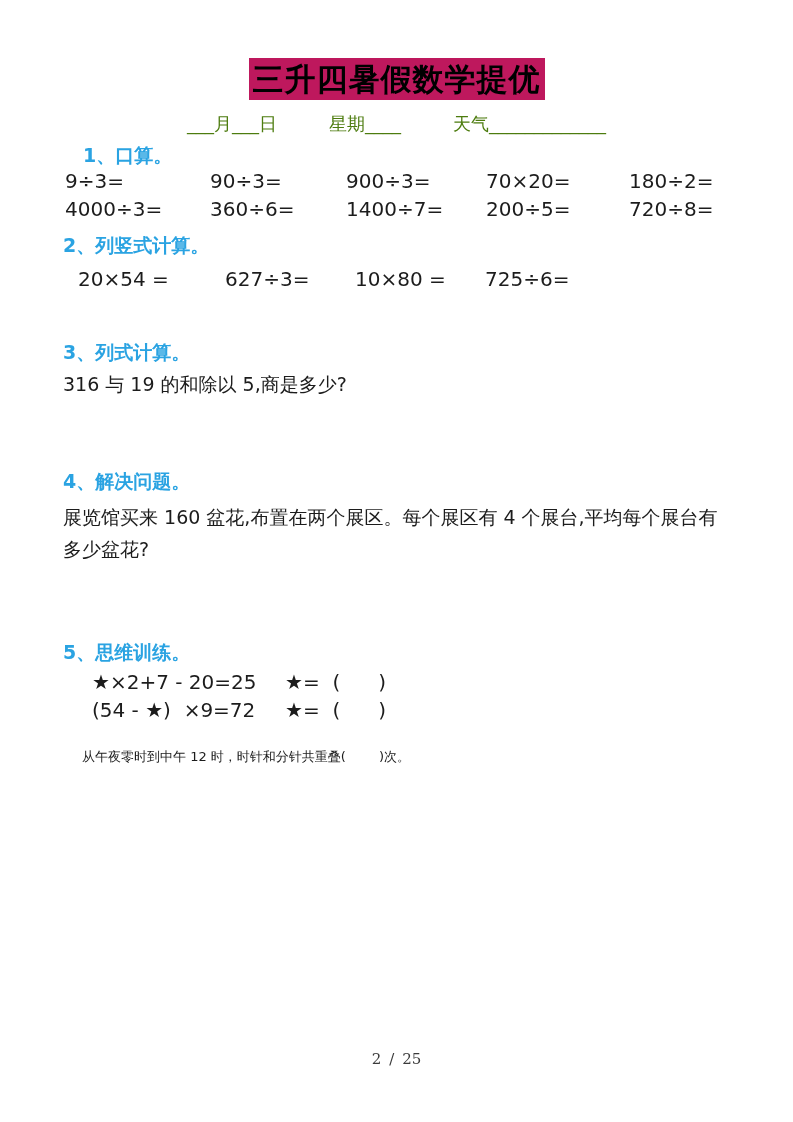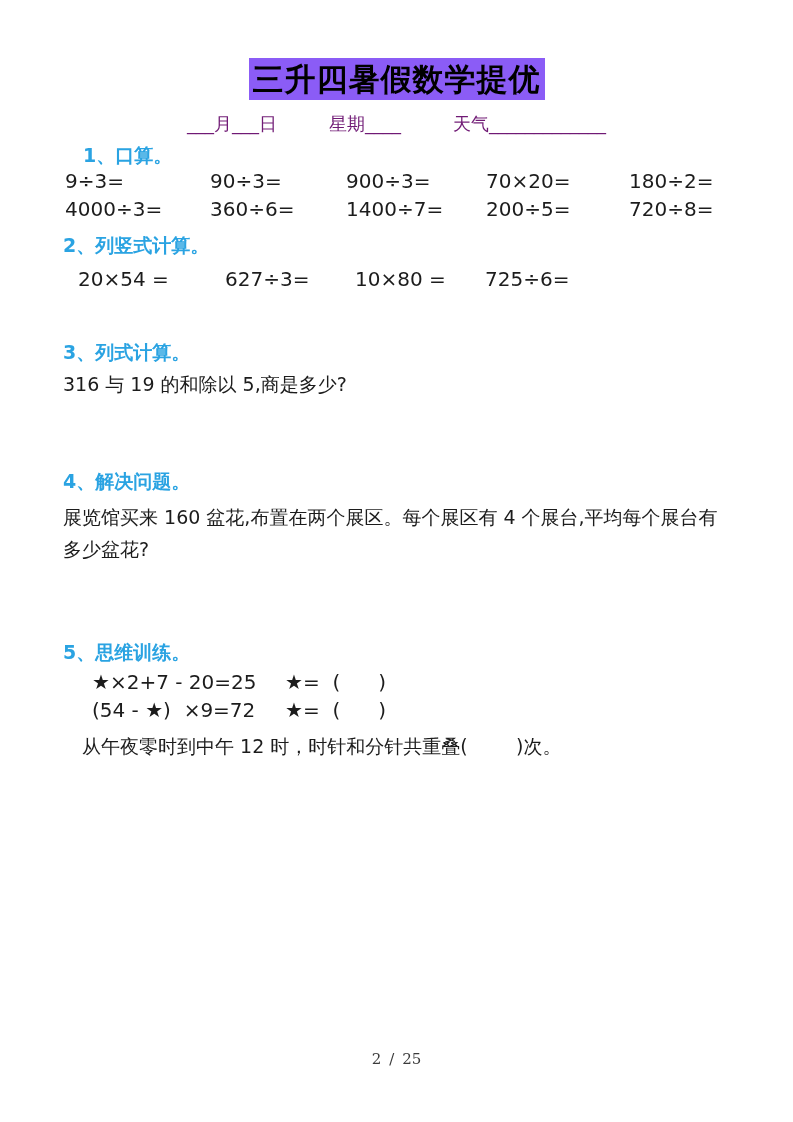--- a/index.html
+++ b/index.html
@@ -13,36 +13,36 @@
     color: #1c1c1c;
     overflow: hidden;
   }
   .content { padding: 58px 63px 0 63px; }
   [data-bind] { white-space: pre-wrap; }
 
   
   .title-row { text-align: center; }
   .title-highlight {
     display: inline-block;
-    background: #8b5cf6;
+    background: #be185d;
     color: #000000;
     font-size: 31px;
     font-weight: bold;
     line-height: 40px;
     padding: 1px 4px;
     letter-spacing: 1px;
   }
 
   
   .date-line {
     margin-top: 13px;
     display: flex;
     justify-content: center;
     gap: 52px;
-    color: #701a75;
+    color: #4d7c0f;
     font-size: 18px;
     line-height: 22px;
   }
 
   
   .sec-heading {
     color: #2aa3e2;
     font-weight: bold;
     font-size: 19px;
     line-height: 22px;
@@ -85,22 +85,22 @@
     padding-left: 29px;
     margin-top: 6px;
     font-size: 20px;
     line-height: 27px;
     display: flex;
   }
   .star-line + .star-line { margin-top: 1px; }
   .star-eq { display: inline-block; width: 193px; }
   .clock-line {
     padding-left: 19px;
-    margin-top: 10px;
-    font-size: 19px;
+    margin-top: 21px;
+    font-size: 13px;
     line-height: 24px;
   }
 
   
   .footer {
     position: absolute;
     left: 0; right: 0;
     top: 1050px;
     text-align: center;
     font-family: "DejaVu Serif", "Liberation Serif", serif;

